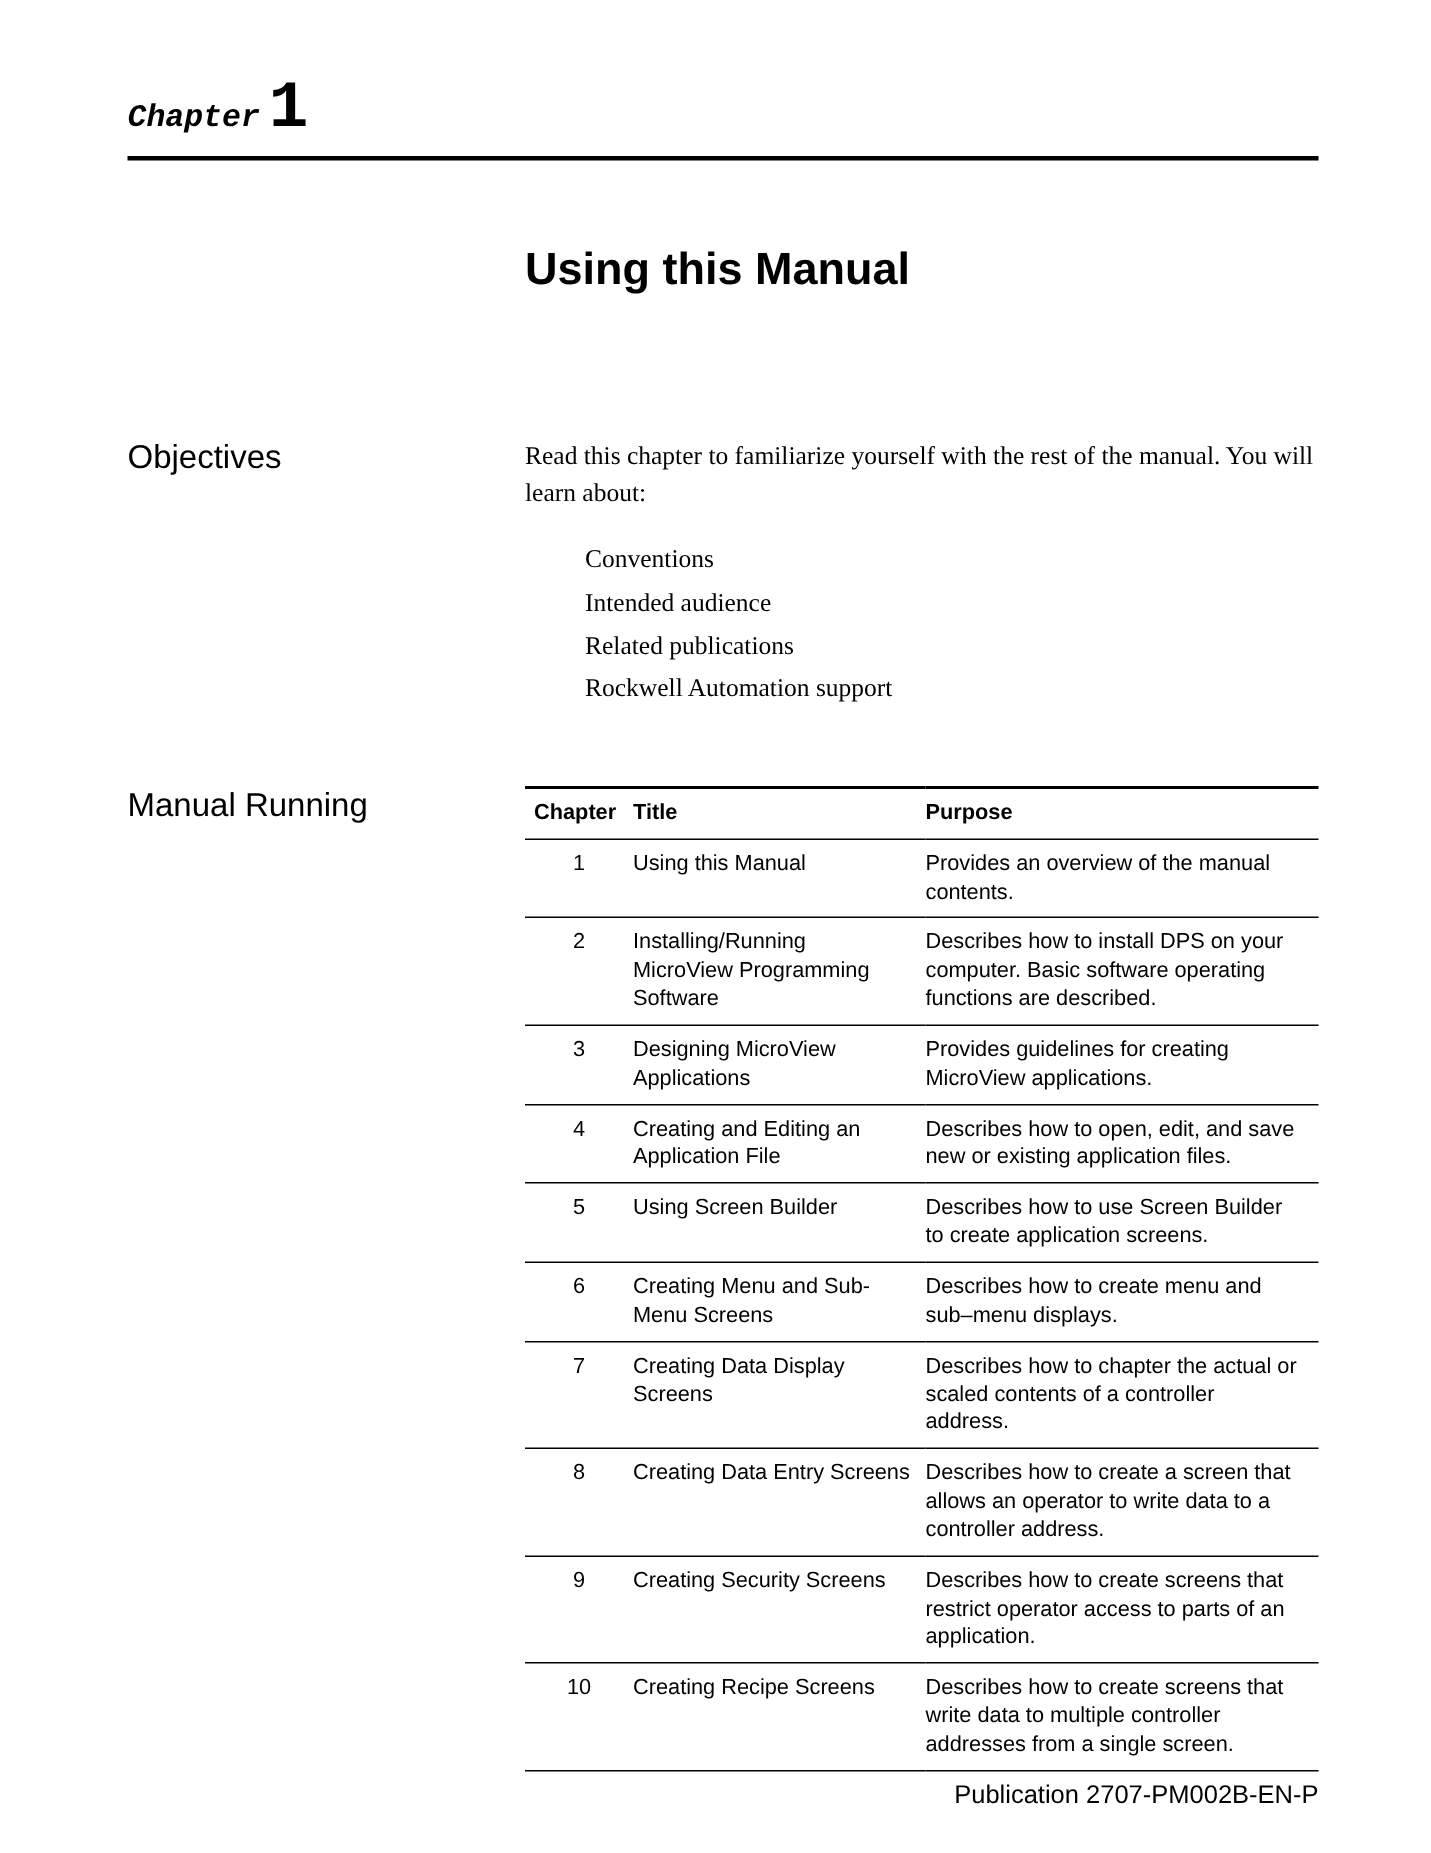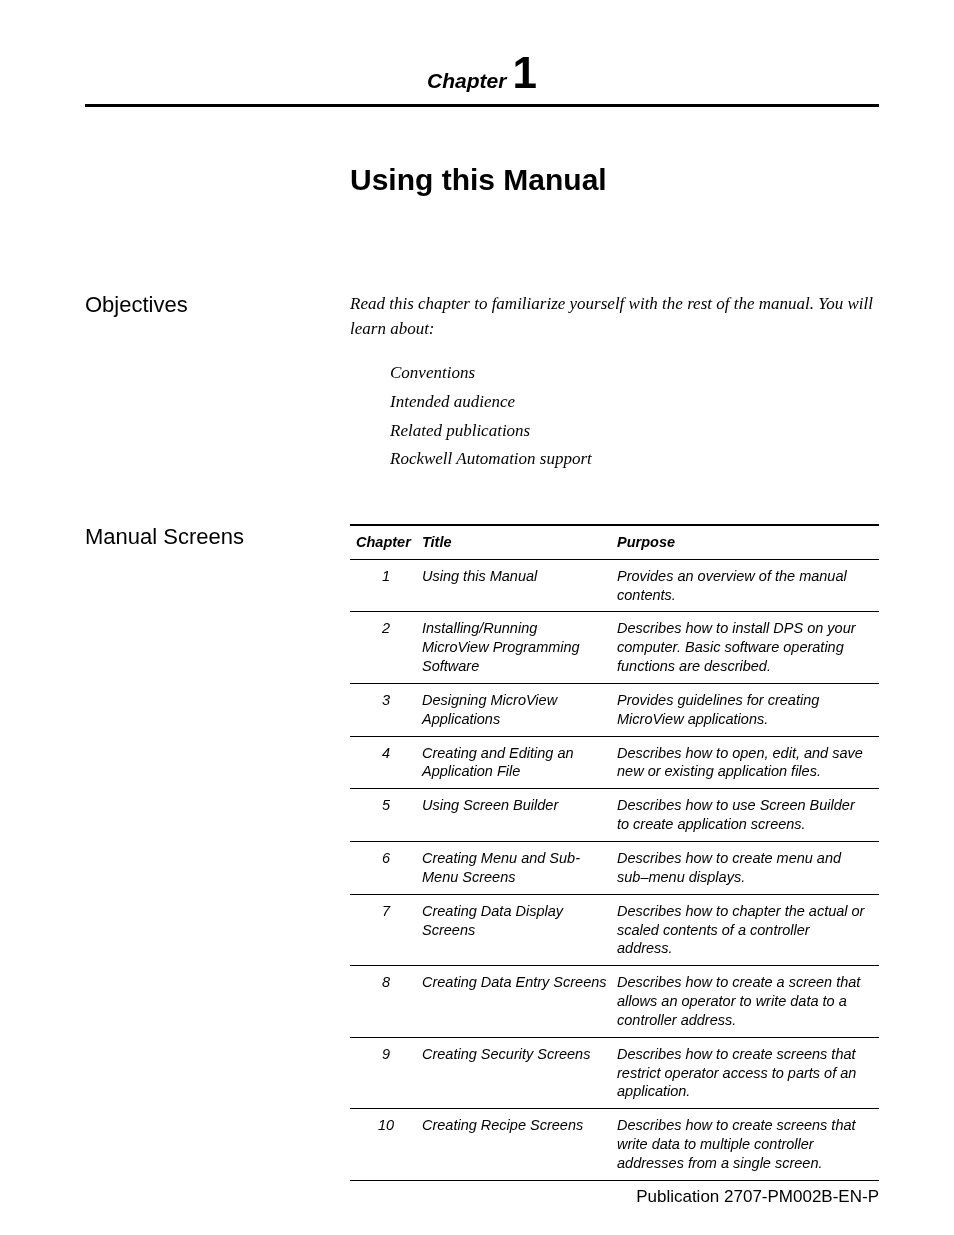--- a/index.html
+++ b/index.html
@@ -13,22 +13,22 @@
       color: #000;
       width: 954px;
       height: 1235px;
       position: relative;
       padding: 0;
     }
     .page {
       padding: 48px 75px 0 85px;
     }
     .chapter-header {
-      text-align: center;
-      font-family: Liberation Sans, sans-serif;
+      text-align: left;
+      font-family: Liberation Mono, monospace;
       margin-bottom: 6px;
     }
     .chapter-label {
       font-style: italic;
       font-weight: bold;
       font-size: 21px;
       vertical-align: baseline;
     }
     .chapter-number {
       font-weight: bold;
@@ -60,21 +60,20 @@
       font-size: 22px;
       width: 265px;
       flex-shrink: 0;
       padding-top: 0;
     }
     .section-body {
       flex: 1;
       font-family: Georgia, 'Times New Roman', serif;
       font-size: 17px;
       line-height: 1.45;
-      font-style: italic;
     }
     .intro-text {
       margin-bottom: 20px;
     }
     .bullet-list {
       margin-left: 40px;
     }
     .bullet-list div {
       margin-bottom: 4px;
     }
@@ -143,21 +142,21 @@
       <div class="bullet-list">
         <div>Conventions</div>
         <div>Intended audience</div>
         <div>Related publications</div>
         <div>Rockwell Automation support</div>
       </div>
     </div>
   </div>
 
   <div class="section">
-    <div class="section-label">Manual Screens</div>
+    <div class="section-label">Manual Running</div>
     <div class="section-body">
       <table class="contents-table">
         <thead>
           <tr>
             <th>Chapter</th>
             <th>Title</th>
             <th>Purpose</th>
           </tr>
         </thead>
         <tbody>

